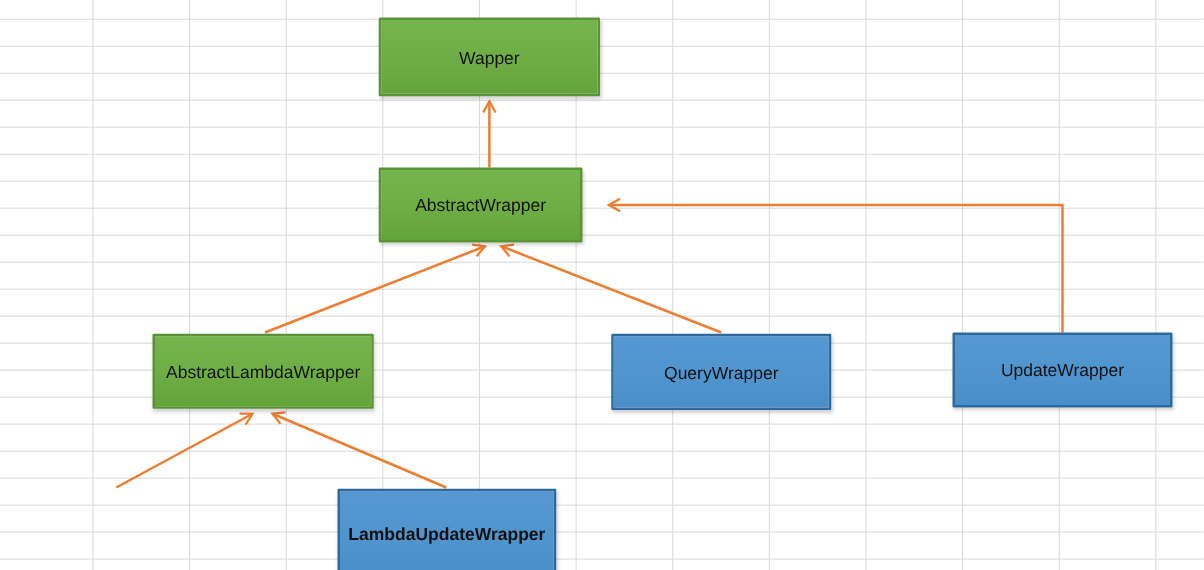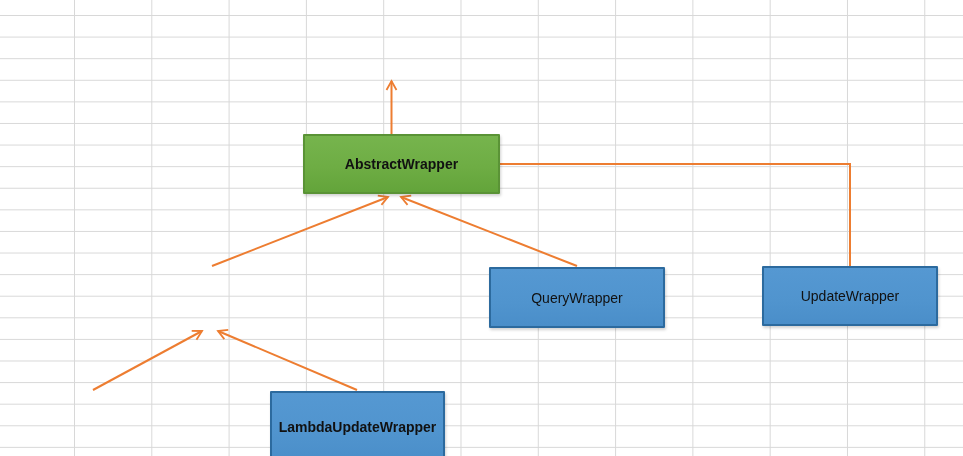--- a/index.html
+++ b/index.html
@@ -77,25 +77,31 @@
       </marker>
     </defs>
     <path class="edge" d="M391.5,134 L391.5,81" marker-end="url(#oarrow)"></path>
     <path class="edge" d="M212,266 L388,197" marker-end="url(#oarrow)"></path>
     <path class="edge" d="M577,266 L401,197" marker-end="url(#oarrow)"></path>
     <path class="edge" d="M850,266 L850,164 L487,164" marker-end="url(#oarrow)"></path>
     <path class="edge" d="M93,390 L202,331" marker-end="url(#oarrow)"></path>
     <path class="edge" d="M357,390 L218,331" marker-end="url(#oarrow)"></path>
   </svg>
 
+  <div class="node green" style="left:303px; top:14px; width:177px; height:63px;">
+    <span>Wapper</span>
+  </div>
 
-  <div class="node green" style="left:303px; top:134px; width:197px; height:60px;font-weight:bold;">
+  <div class="node green" style="left:303px; top:134px; width:163px; height:60px;">
     <span>AbstractWrapper</span>
   </div>
 
+  <div class="node green" style="left:122px; top:267px; width:177px; height:60px;">
+    <span>AbstractLambdaWrapper</span>
+  </div>
 
   <div class="node blue" style="left:489px; top:267px; width:176px; height:61px;">
     <span>QueryWrapper</span>
   </div>
 
   <div class="node blue" style="left:762px; top:266px; width:176px; height:60px;align-items:center;">
     <span>UpdateWrapper</span>
   </div>
 
 

